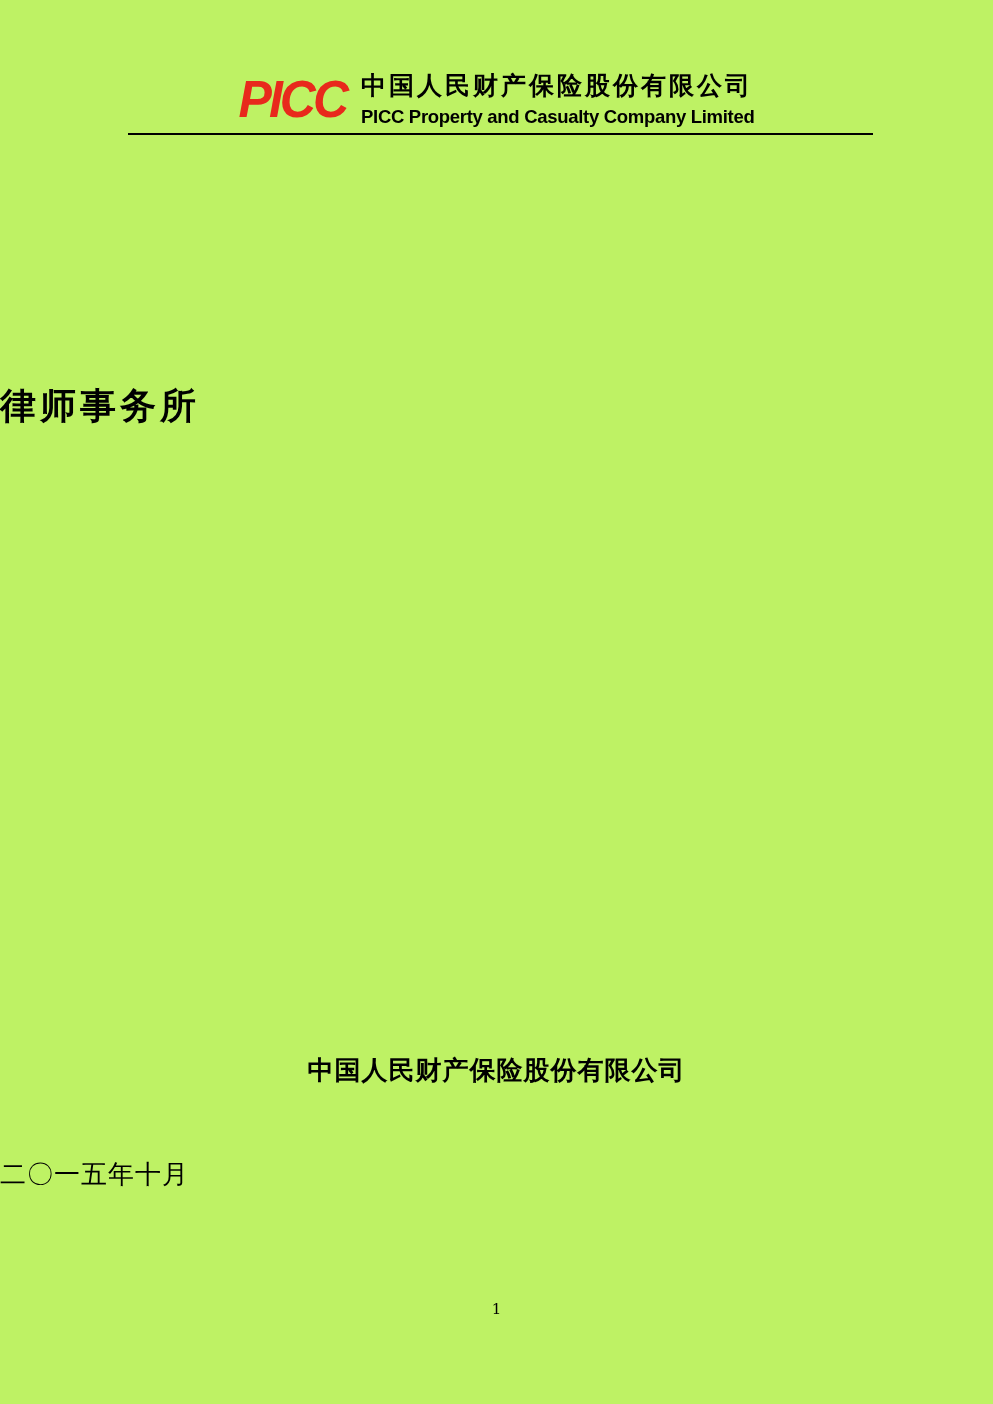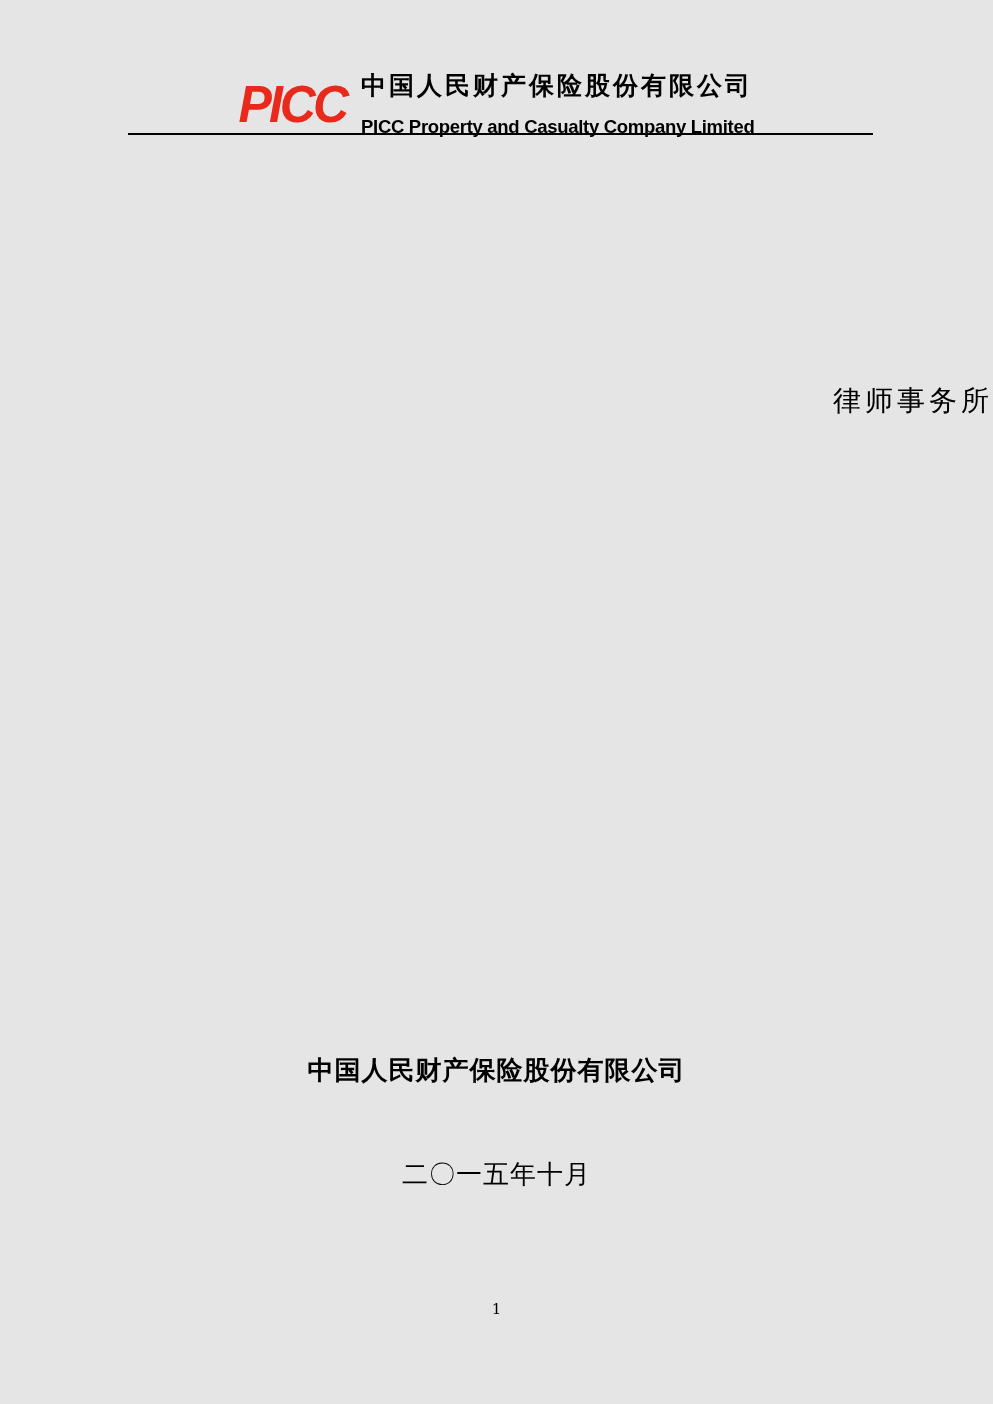--- a/index.html
+++ b/index.html
@@ -4,21 +4,21 @@
 <style>
   * { margin: 0; padding: 0; box-sizing: border-box; }
   html, body { background: #ffffff; }
   body { font-family: "DejaVu Serif", "Liberation Serif", serif; color: #000; }
 
   .page {
     position: relative;
     width: 993px;
     height: 1404px;
     margin: 0 auto;
-    background: #e5e5e5;
+    background: #bef264;
     overflow: hidden;
   }
 
   
   .header {
     position: absolute;
     top: 72px;
     left: 0;
     right: 0;
     display: flex;
@@ -49,42 +49,42 @@
     line-height: 1.1;
     letter-spacing: 3px;
     white-space: nowrap;
   }
   .company-name-en {
     font-family: "Liberation Sans", sans-serif;
     font-weight: 700;
     font-size: 18.5px;
     letter-spacing: -0.3px;
     line-height: 1.15;
-    margin-top: 16px;
+    margin-top: 6px;
     white-space: nowrap;
   }
   .header-divider {
     position: absolute;
     top: 133px;
     left: 128px;
     width: 745px;
     height: 2px;
     background: #000;
   }
 
   
   .doc-title-line1 {
     position: absolute;
     top: 382px;
     left: 0;
     width: 100%;
-    text-align: right;
-    font-size: 28px;
+    text-align: left;
+    font-size: 36px;
     letter-spacing: 4px;
-    font-weight: 400;
+    font-weight: 700;
     white-space: nowrap;
   }
   .doc-title-line2 {
     position: absolute;
     top: 460px;
     left: 0;
     width: 100%;
     text-align: center;
     font-size: 42px;
     letter-spacing: 1px;
@@ -103,21 +103,21 @@
     font-weight: 700;
     font-size: 26px;
     letter-spacing: 1px;
     white-space: nowrap;
   }
   .publication-date {
     position: absolute;
     top: 1157px;
     left: 0;
     width: 100%;
-    text-align: center;
+    text-align: left;
     font-size: 26px;
     letter-spacing: 1px;
     white-space: nowrap;
   }
 
   .page-number {
     position: absolute;
     top: 1300px;
     left: 0;
     width: 100%;

